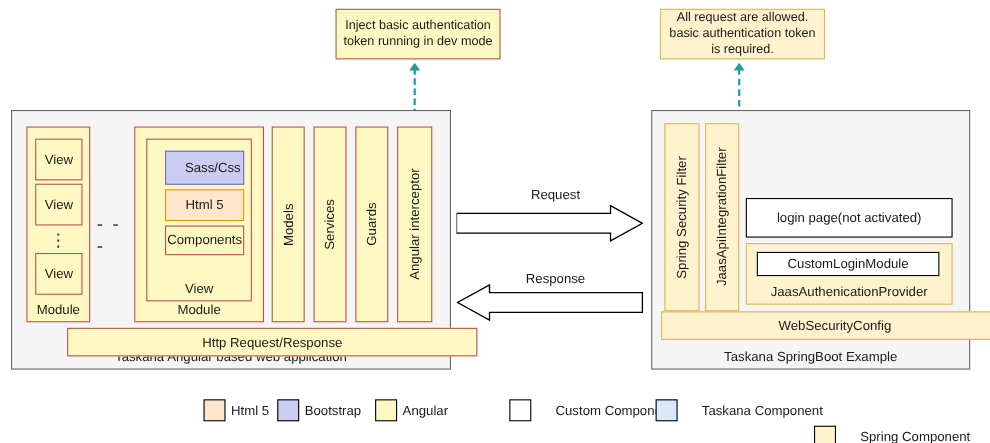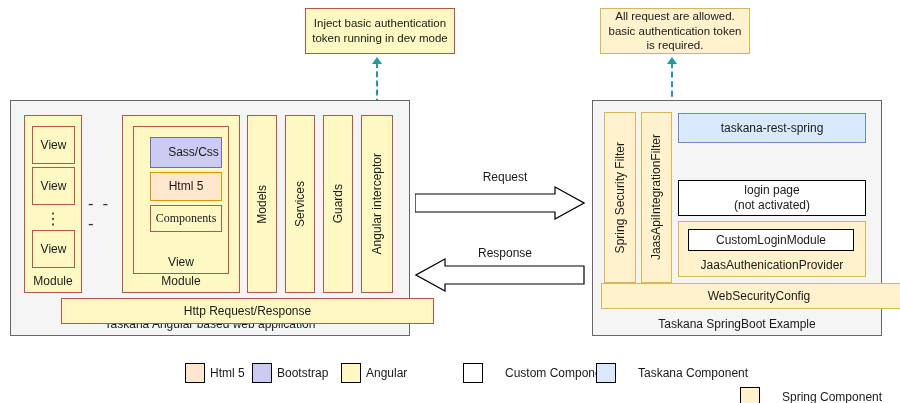--- a/index.html
+++ b/index.html
@@ -136,21 +136,21 @@
   <div class="abs box angular" style="left:32px; top:230px; width:43px; height:38px;">View</div>
 
   <div class="abs hdots" style="left:88px; top:204px; width:32px; height:20px;">- - -</div>
 
   <div class="abs box angular label-bottom" style="left:122px; top:115px; width:118px; height:178px;">Module</div>
 
   <div class="abs box angular label-bottom" style="left:133px; top:126px; width:96px; height:148px;">View</div>
 
   <div class="abs box bootstrap" style="left:150px; top:137px; width:72px; height:31px;">Sass/Css</div>
   <div class="abs box html5" style="left:150px; top:172px; width:72px; height:29px;">Html 5</div>
-  <div class="abs box angular" style="left:150px; top:205px; width:72px; height:27px;font-family:Liberation Serif, serif;">Components</div>
+  <div class="abs box angular" style="left:150px; top:205px; width:72px; height:27px;">Components</div>
 
   <div class="abs box angular" style="left:247px; top:115px; width:30px; height:178px;">
     <span class="vtext">Models</span>
   </div>
   <div class="abs box angular" style="left:285px; top:115px; width:30px; height:178px;">
     <span class="vtext">Services</span>
   </div>
   <div class="abs box angular" style="left:323px; top:115px; width:30px; height:178px;">
     <span class="vtext">Guards</span>
   </div>
@@ -174,23 +174,22 @@
 
   <div class="abs box panel label-bottom" style="left:592px; top:100px; width:290px; height:236px; font-size:12px;">Taskana SpringBoot Example</div>
 
   <div class="abs box spring" style="left:604px; top:112px; width:32px; height:171px;">
     <span class="vtext">Spring Security Filter</span>
   </div>
   <div class="abs box spring" style="left:641px; top:112px; width:31px; height:171px;">
     <span class="vtext">JaasApiIntegrationFilter</span>
   </div>
 
-  <div class="abs box taskana" style="left:678px; top:113px; width:188px; height:30px;">taskana-rest-spring</div>
-
-  <div class="abs box custom" style="left:678px; top:180px; width:188px; height:36px; flex-direction:column;">
+
+  <div class="abs box custom" style="left:678px; top:180px; width:188px; height:36px; flex-direction:row;">
     <span>login page</span>
     <span>(not activated)</span>
   </div>
 
   <div class="abs box spring label-bottom" style="left:678px; top:221px; width:188px; height:56px;">JaasAuthenicationProvider</div>
 
   <div class="abs box custom" style="left:688px; top:229px; width:166px; height:22px;">CustomLoginModule</div>
 
   <div class="abs box spring" style="left:601px; top:283px; width:316px; height:26px;">WebSecurityConfig</div>
 

